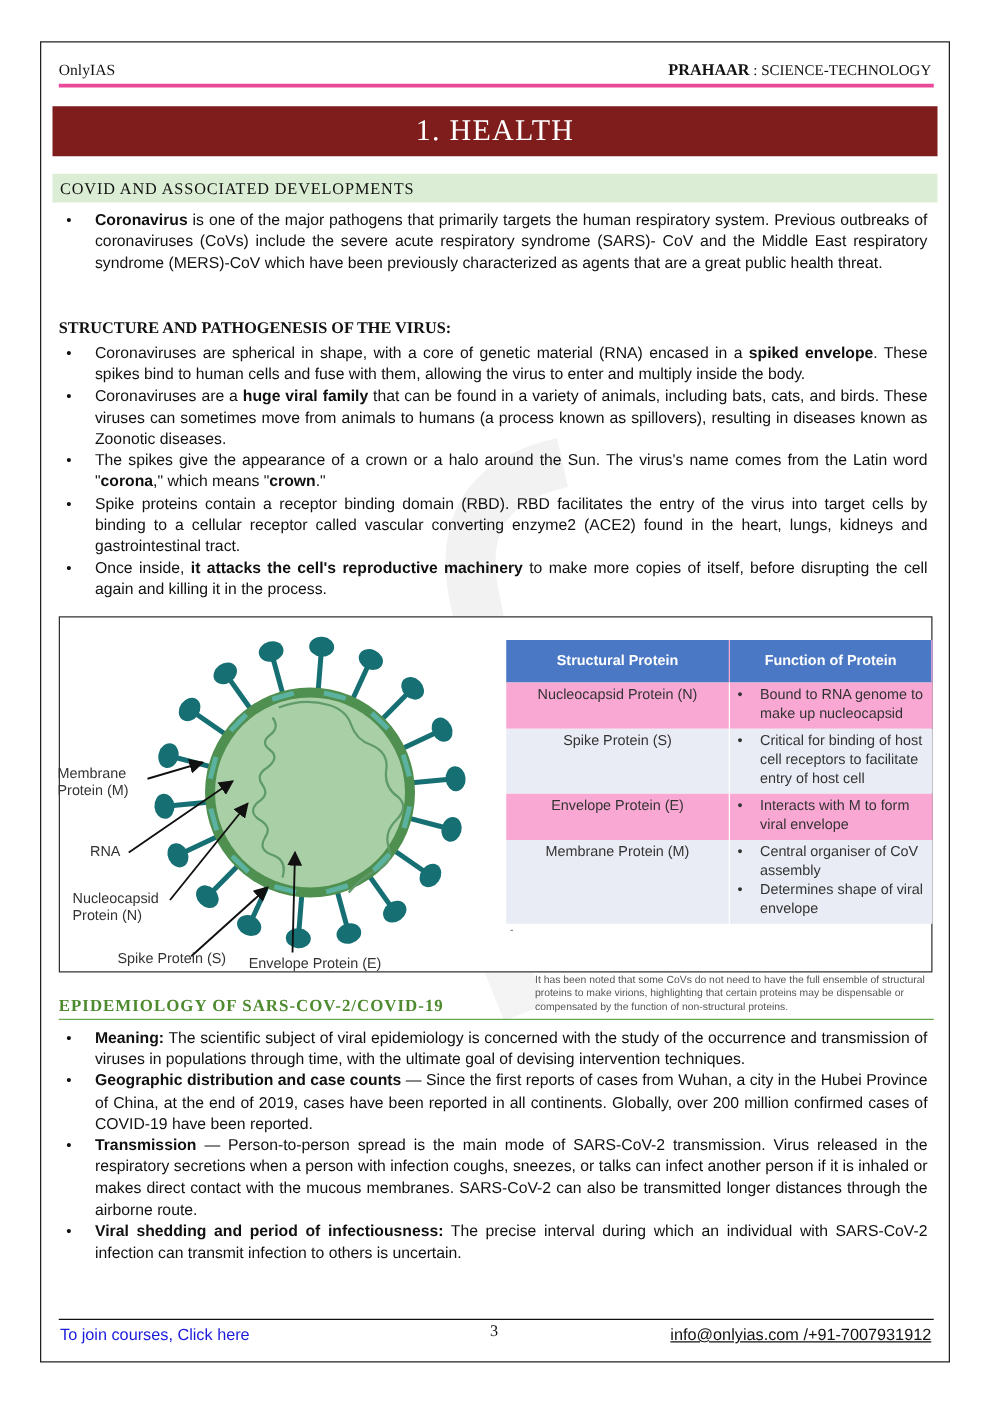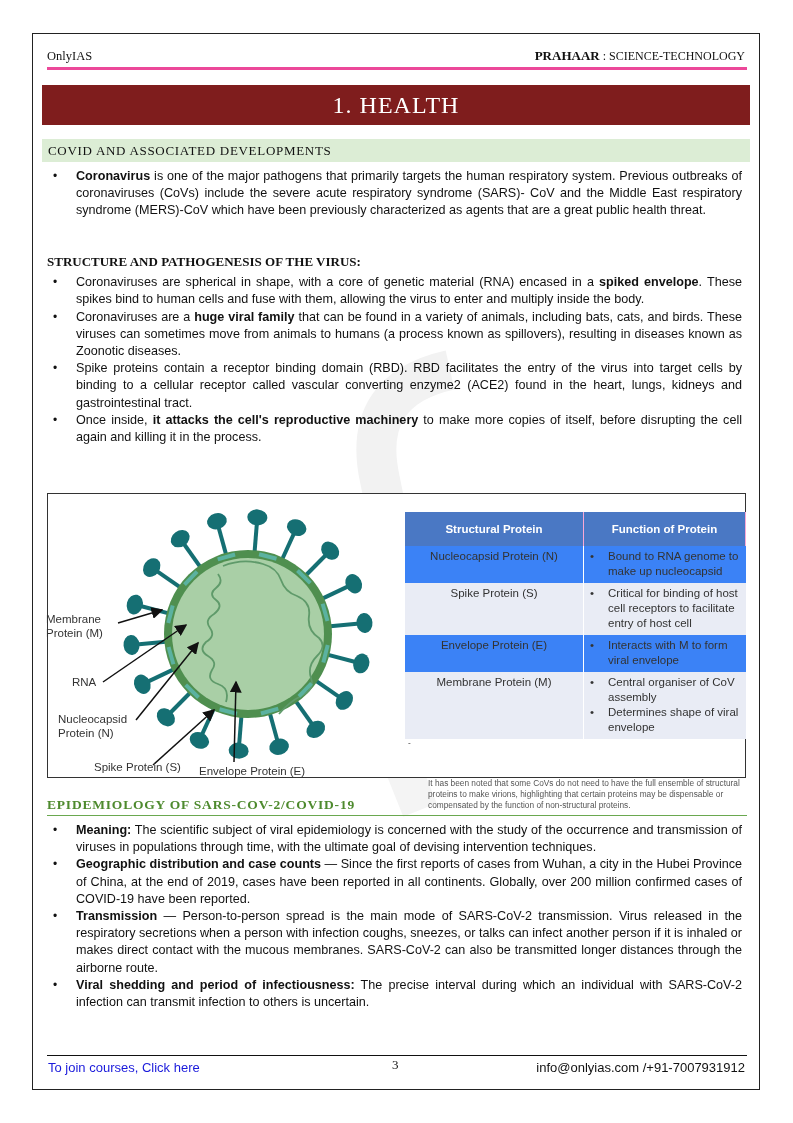--- a/index.html
+++ b/index.html
@@ -28,35 +28,35 @@
   .figure { position: absolute; left: 47px; top: 493px; width: 699px; height: 285px;
             border: 1px solid #333; box-sizing: border-box; background: #fff; }
   .virus-svg { position: absolute; left: 0; top: 0; }
   .fig-label { position: absolute; font-size: 11.5px; color: #333; line-height: 14px; white-space: nowrap; }
   .ptable { position: absolute; left: 357px; top: 18px; width: 341px; border-collapse: collapse;
             font-size: 11.5px; color: #333; }
   .ptable th { background: #4a78c4; color: #fff; font-weight: bold; height: 34px; font-size: 11.5px;
                border-right: 1px solid #f9a8d4; padding: 0; }
   .ptable td { vertical-align: top; padding: 3px 4px 4px 4px; line-height: 15px; }
   .ptable td.name { text-align: center; width: 170px; border-right: 1px solid #fff; }
-  .ptable tr.alt td { background: #3b82f6; margin-top: 38px; }
+  .ptable tr.alt td { background: #f9a8d4; margin-top: 38px; }
   .ptable tr.plain td { background: #e9ecf5; }
   .fn-list { list-style: none; margin: 0; padding: 0; }
   .fn-list li { position: relative; padding-left: 20px; }
   .fn-list li::before { content: "\2022"; position: absolute; left: 2px; }
   .fig-note { position: absolute; left: 360px; top: 244px; width: 336px; font-size: 8.3px; line-height: 11px; color: #555; }
   .fig-note .dash { position: absolute; left: 0; }
   .fig-note .txt { display: block; padding-left: 20px; margin-top: 40px; }
   .sec2 { position: absolute; left: 47px; top: 797px; width: 700px; height: 18px;
           border-bottom: 1px solid #6aa84f; color: #4e8a2e; font-family: "Liberation Serif", serif;
           font-weight: bold; font-size: 13.5px; letter-spacing: 0.8px; }
   .footer-line { position: absolute; left: 47px; top: 1055px; width: 700px; border-top: 1px solid #111; }
   .ft-left { position: absolute; left: 48px; top: 1060px; font-size: 13px; color: #1a1adb; text-decoration: none; }
   .ft-mid { position: absolute; left: 392px; top: 1057px; font-size: 13px; font-family: "Liberation Serif", serif; }
-  .ft-right { position: absolute; right: 48px; top: 1060px; font-size: 13px; }
+  .ft-right { position: absolute; right: 48px; top: 1060px; font-size: 13px; text-decoration: underline; }
   .watermark { position: absolute; left: 300px; top: 330px; width: 200px; height: 500px; pointer-events: none; }
 </style>
 </head>
 <body>
 
 <div class="page-frame"></div>
 
 <svg class="watermark" viewBox="0 0 200 500">
   <path d="M150 40 Q60 60 80 150 Q100 230 40 300" stroke="#f2f2f2" stroke-width="40" fill="none"></path>
   <path d="M60 330 L120 480" stroke="#f4f4f4" stroke-width="36" fill="none"></path>
@@ -75,20 +75,21 @@
   <ul class="bul">
     <li><b>Coronavirus</b><span> is one of the major pathogens that primarily targets the human respiratory system. Previous outbreaks of coronaviruses (CoVs) include the severe acute respiratory syndrome (SARS)- CoV and the Middle East respiratory syndrome (MERS)-CoV which have been previously characterized as agents that are a great public health threat.</span></li>
   </ul>
 </div>
 
 <div class="content" style="top:253px;">
   <p class="subhead">STRUCTURE AND PATHOGENESIS OF THE VIRUS:</p>
   <ul class="bul">
     <li><span>Coronaviruses are spherical in shape, with a core of genetic material (RNA) encased in a </span><b>spiked envelope</b><span>. These spikes bind to human cells and fuse with them, allowing the virus to enter and multiply inside the body.</span></li>
     <li><span>Coronaviruses are a </span><b>huge viral family</b><span> that can be found in a variety of animals, including bats, cats, and birds. These viruses can sometimes move from animals to humans (a process known as spillovers), resulting in diseases known as Zoonotic diseases.</span></li>
+    <li><span>The spikes give the appearance of a crown or a halo around the Sun. The virus's name comes from the Latin word "</span><b>corona</b><span>," which means "</span><b>crown</b><span>."</span></li>
     <li><span>Spike proteins contain a receptor binding domain (RBD). RBD facilitates the entry of the virus into target cells by binding to a cellular receptor called vascular converting enzyme2 (ACE2) found in the heart, lungs, kidneys and gastrointestinal tract.</span></li>
     <li><span>Once inside, </span><b>it attacks the cell's reproductive machinery</b><span> to make more copies of itself, before disrupting the cell again and killing it in the process.</span></li>
   </ul>
 </div>
 
 <div class="figure">
   <svg class="virus-svg" width="350" height="283" id="virus-svg">
     <defs>
       <marker id="arr" markerWidth="8" markerHeight="8" refX="7" refY="4" orient="auto">
         <path d="M0,0 L8,4 L0,8 z" fill="#111"></path>

